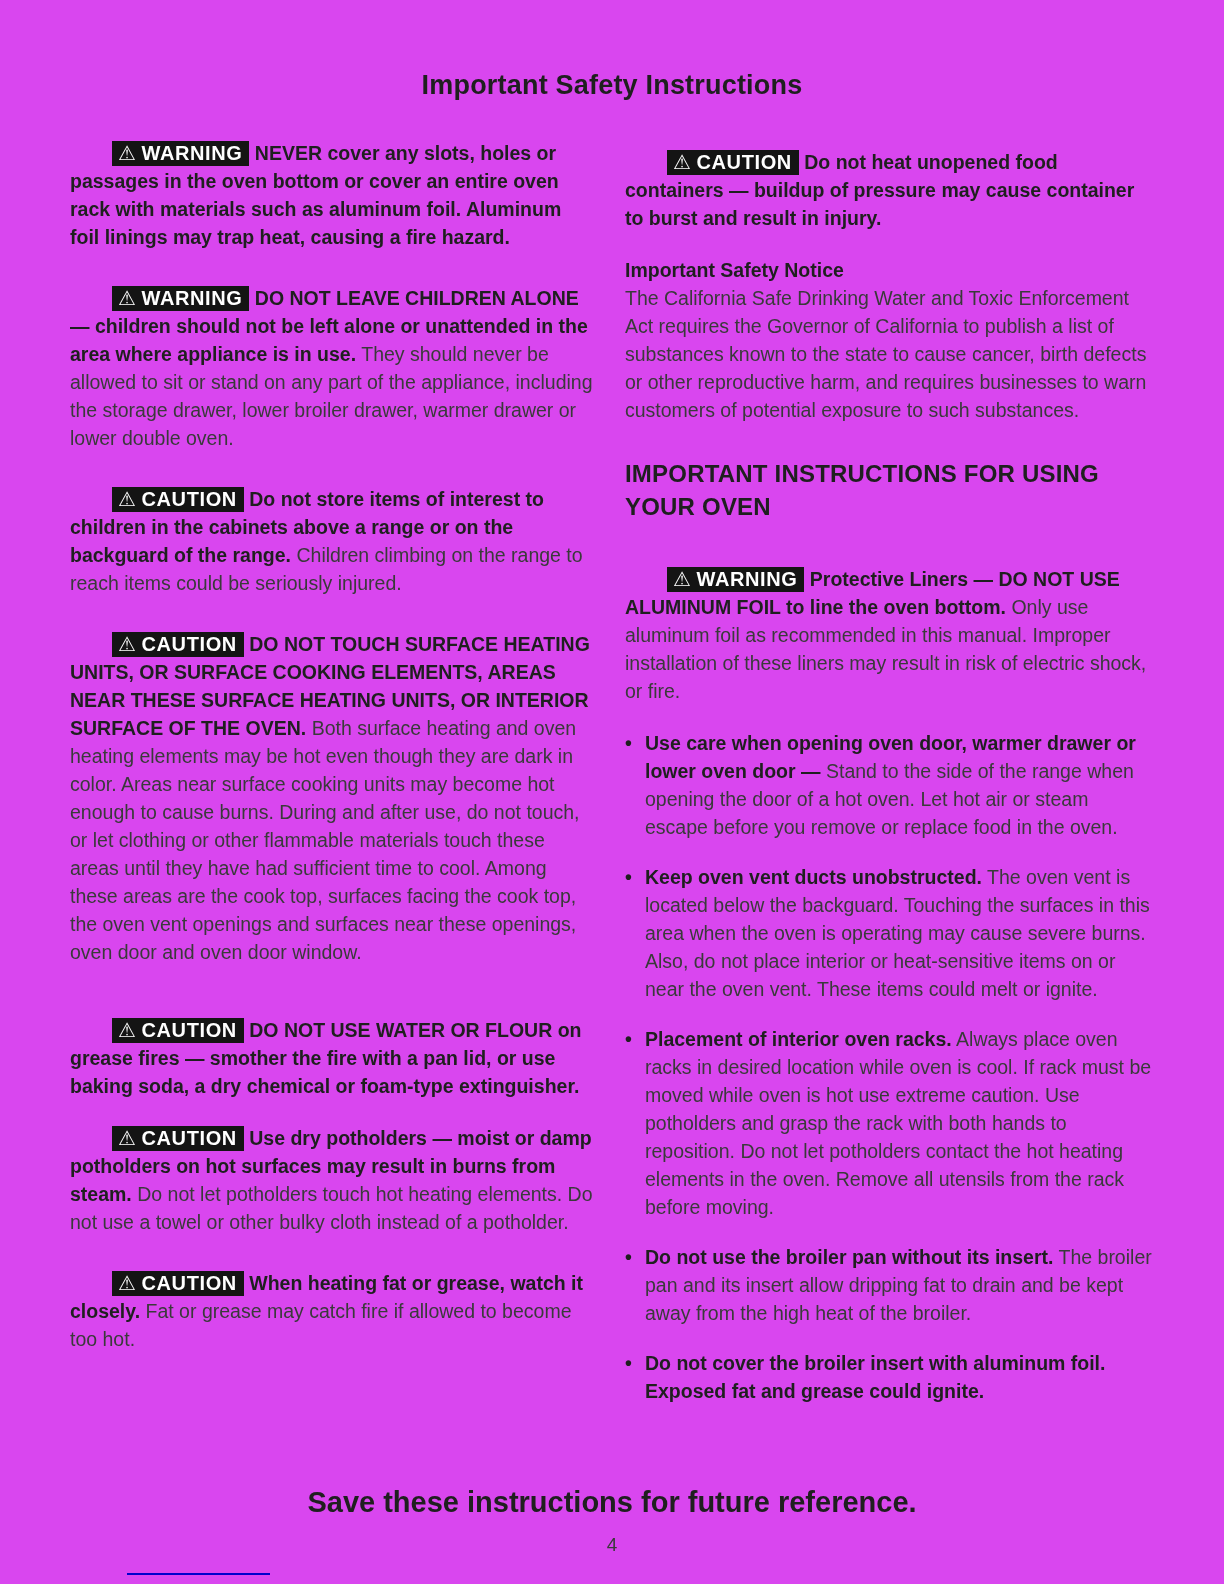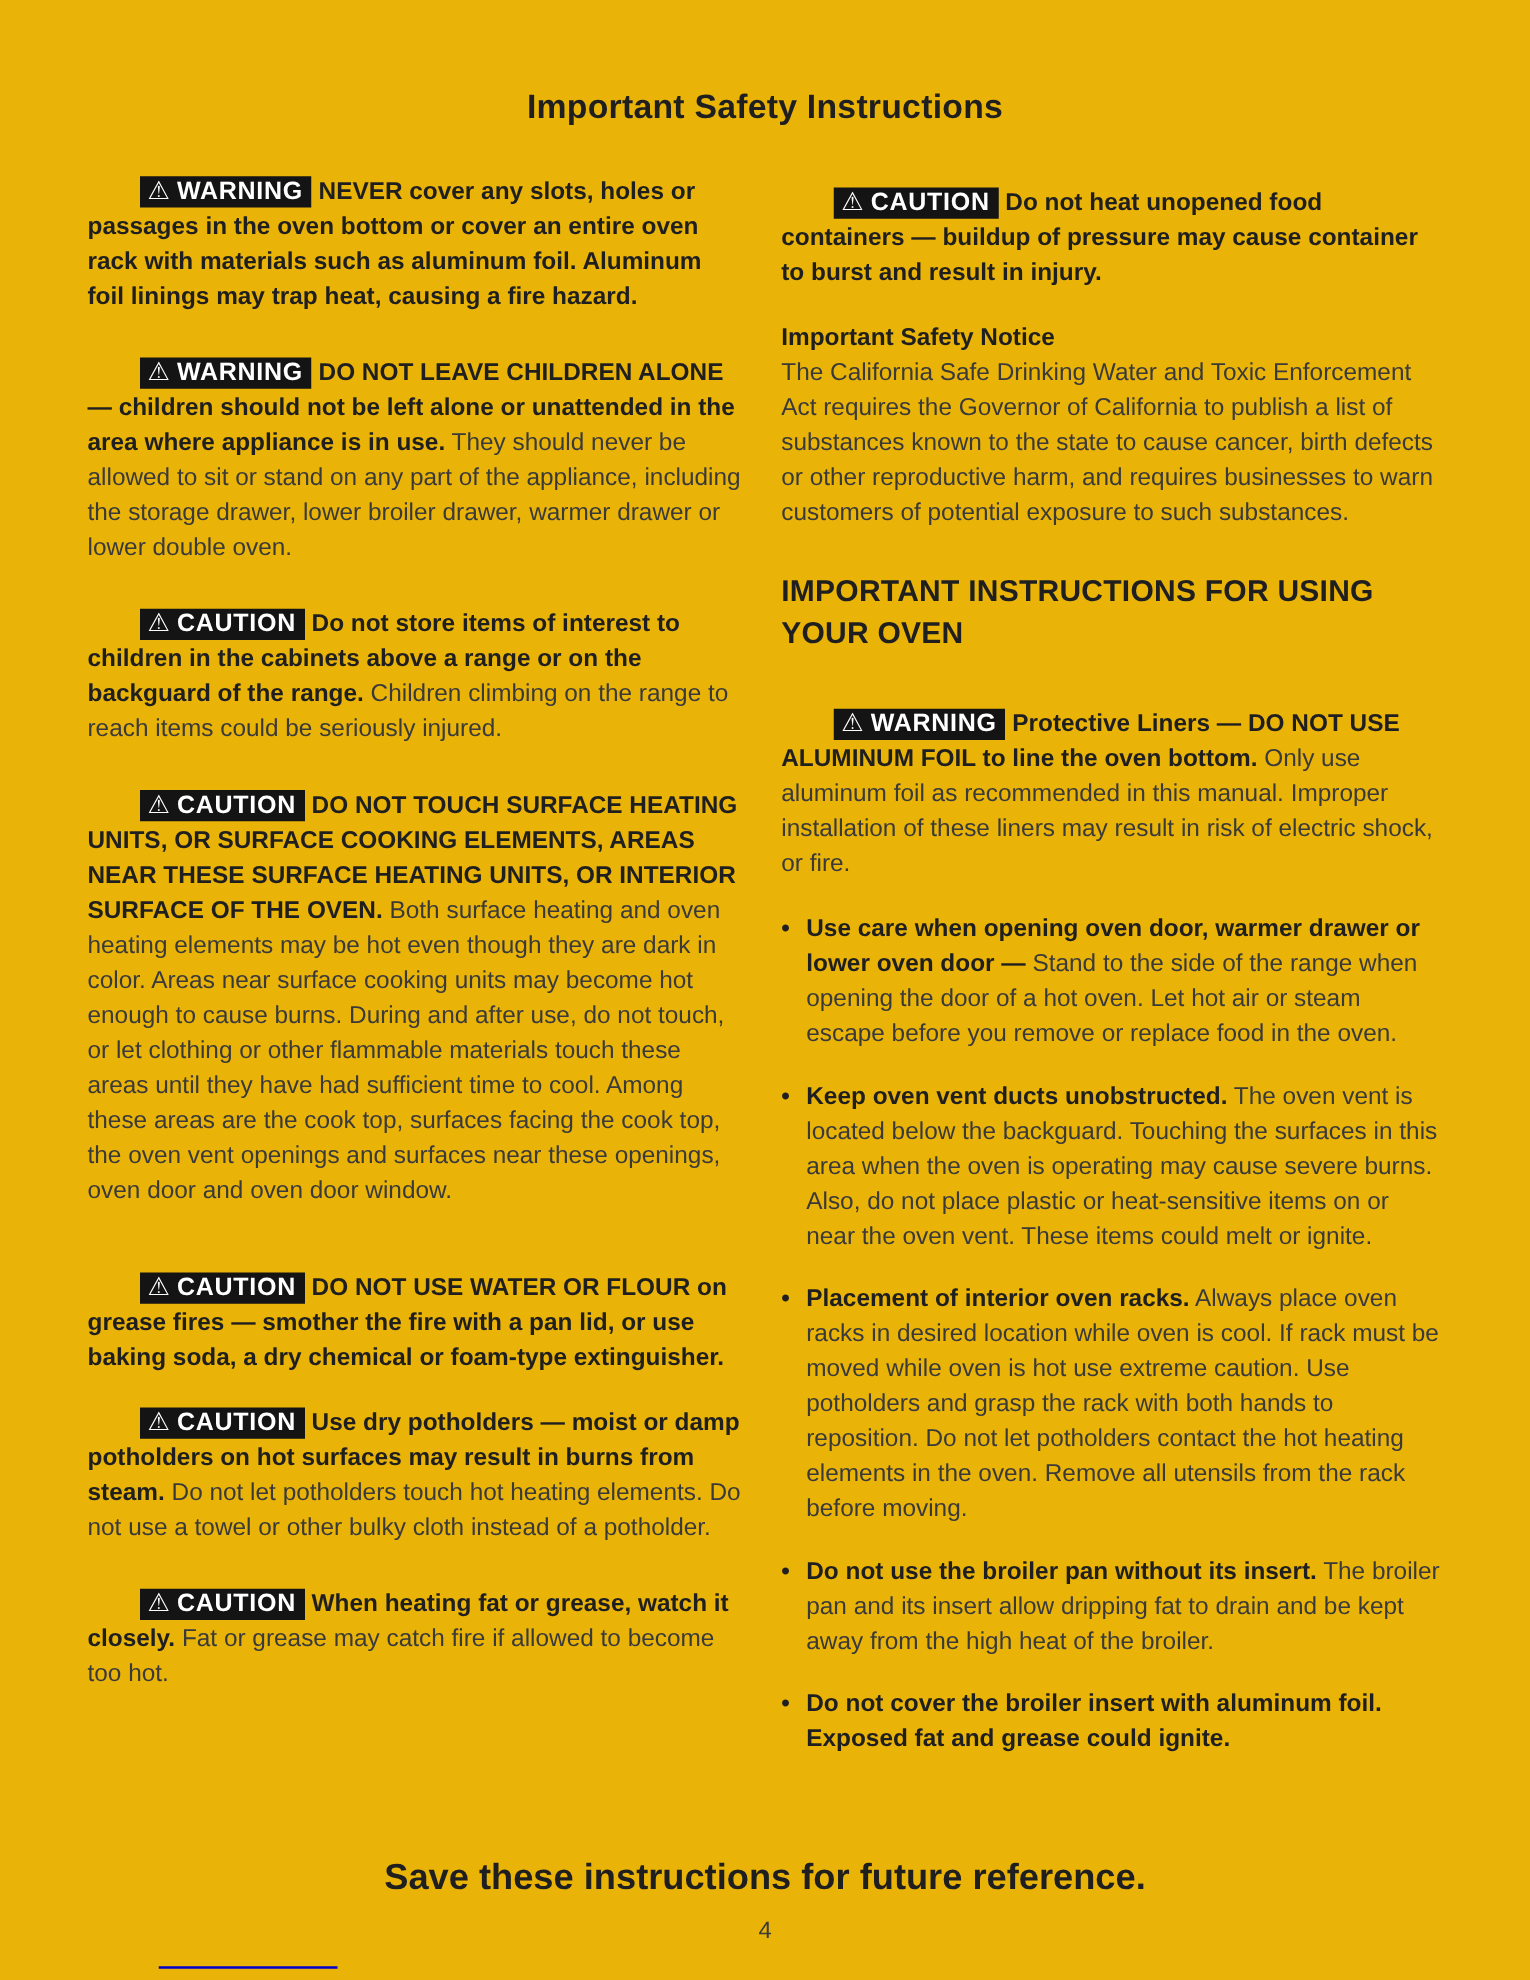--- a/index.html
+++ b/index.html
@@ -5,21 +5,21 @@
   :root{
     --badge-bg:#141414;
     --text:#3a3a3a;
     --bold-text:#1f1f1f;
     --underline-blue:#0000cc;
   }
   html,body{margin:0;padding:0;background:#ffffff;}
   .page{
     position:relative;
     width:1224px;height:1584px;
-    background:#eab308;
+    background:#d946ef;
     font-family:"Liberation Sans","DejaVu Sans",sans-serif;
     color:var(--text);
     overflow:hidden;
   }
   .doc-title{
     position:absolute;top:70px;left:0;right:0;
     text-align:center;
     font-size:27px;font-weight:700;color:var(--bold-text);
     letter-spacing:.2px;
   }
@@ -151,21 +151,21 @@
 
     <ul class="bullets">
       <li>
         <span class="dot">•</span>
         <b class="lead">Use care when opening oven door, warmer drawer or lower oven door —</b>
         <span>Stand to the side of the range when opening the door of a hot oven. Let hot air or steam escape before you remove or replace food in the oven.</span>
       </li>
       <li>
         <span class="dot">•</span>
         <b class="lead">Keep oven vent ducts unobstructed.</b>
-        <span>The oven vent is located below the backguard. Touching the surfaces in this area when the oven is operating may cause severe burns. Also, do not place plastic or heat-sensitive items on or near the oven vent. These items could melt or ignite.</span>
+        <span>The oven vent is located below the backguard. Touching the surfaces in this area when the oven is operating may cause severe burns. Also, do not place interior or heat-sensitive items on or near the oven vent. These items could melt or ignite.</span>
       </li>
       <li>
         <span class="dot">•</span>
         <b class="lead">Placement of interior oven racks.</b>
         <span>Always place oven racks in desired location while oven is cool. If rack must be moved while oven is hot use extreme caution. Use potholders and grasp the rack with both hands to reposition. Do not let potholders contact the hot heating elements in the oven. Remove all utensils from the rack before moving.</span>
       </li>
       <li>
         <span class="dot">•</span>
         <b class="lead">Do not use the broiler pan without its insert.</b>
         <span>The broiler pan and its insert allow dripping fat to drain and be kept away from the high heat of the broiler.</span>

